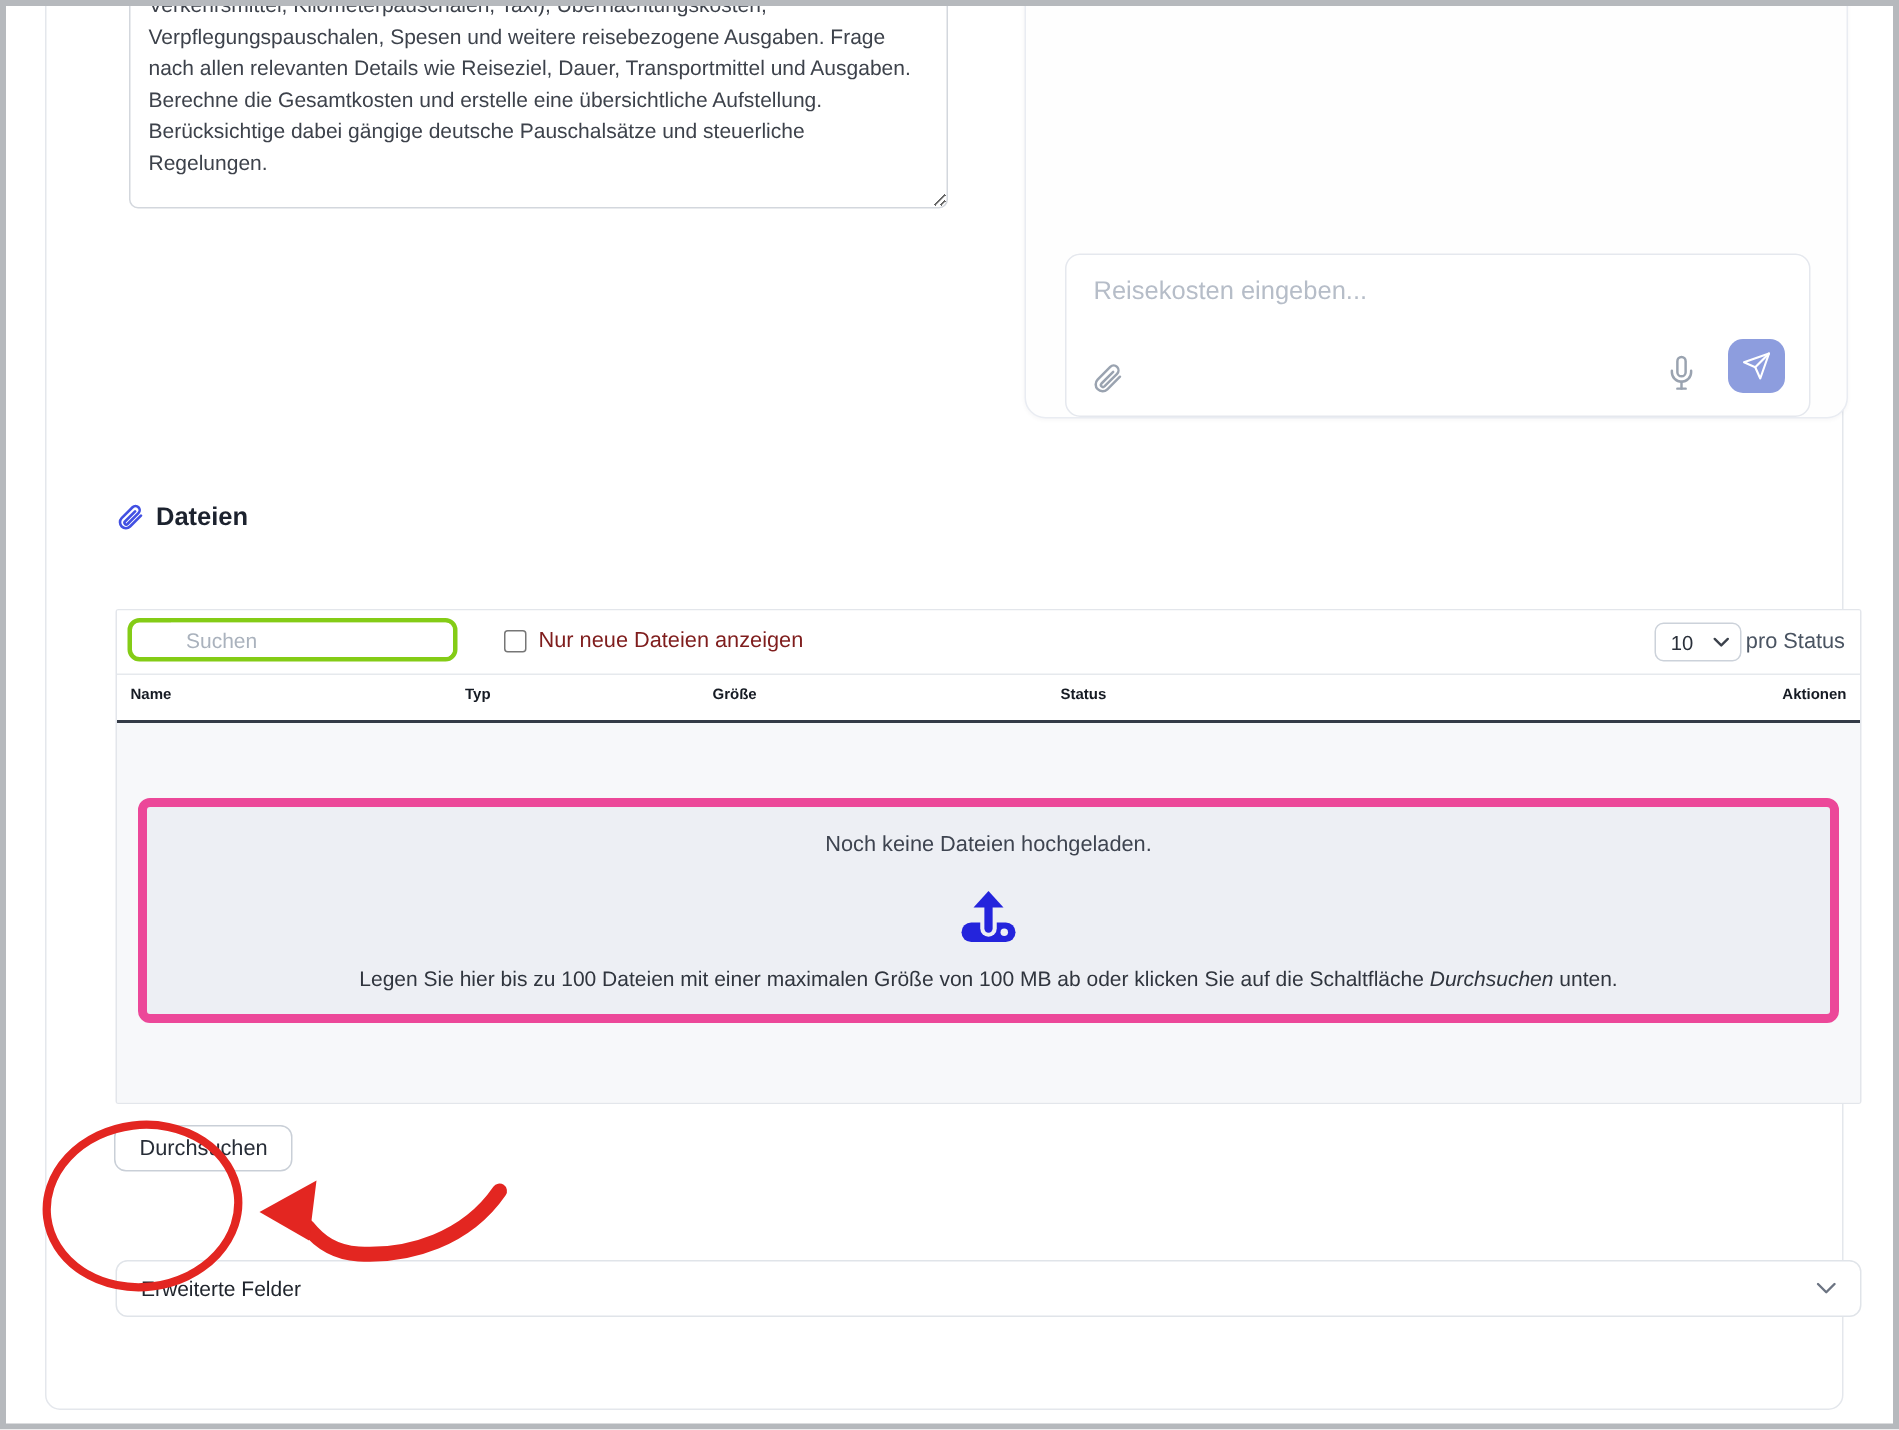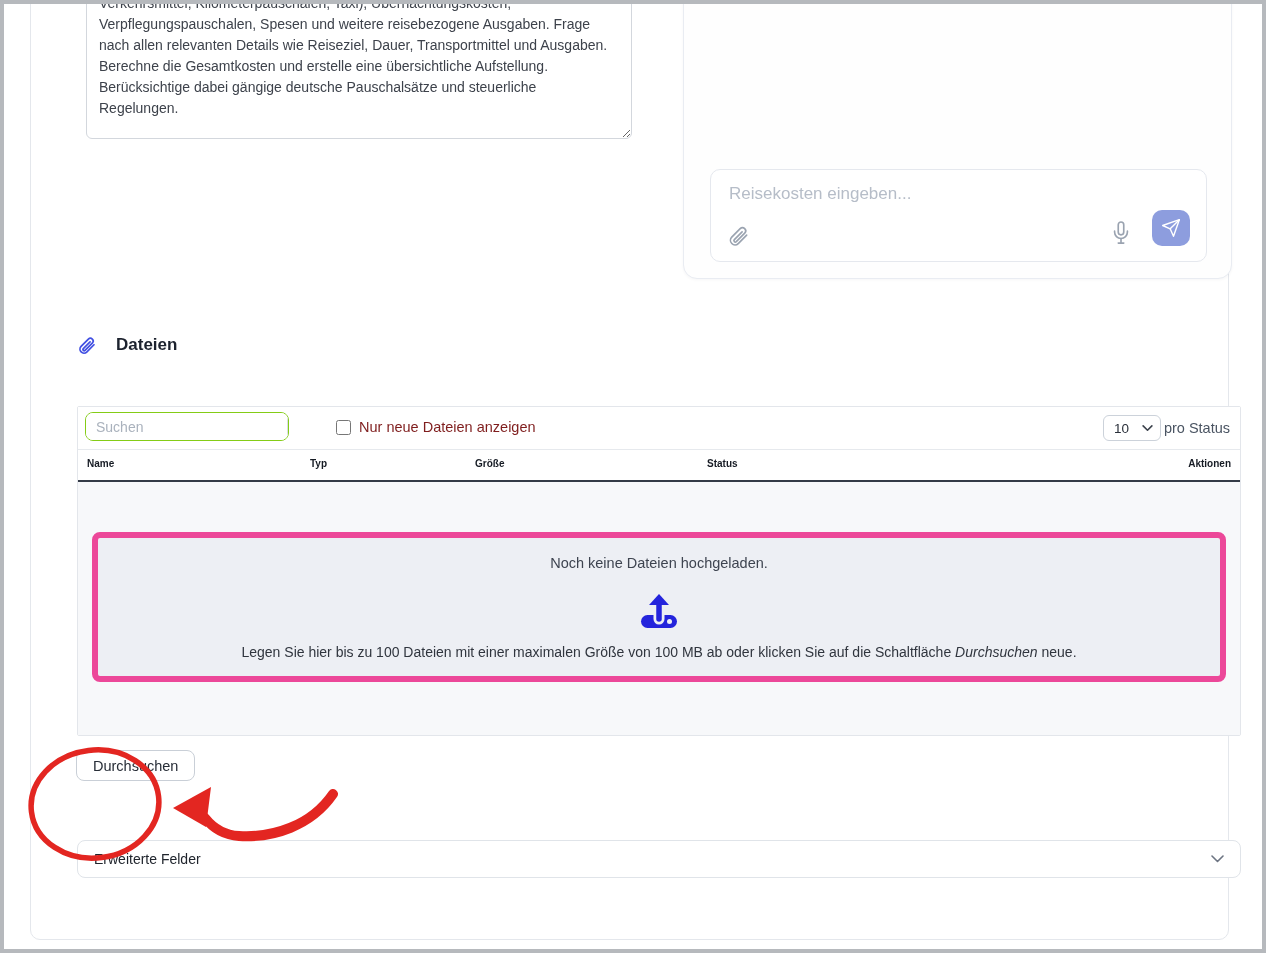--- a/index.html
+++ b/index.html
@@ -38,53 +38,53 @@
     border: 1px solid #e9ecf2; border-radius: 14px;
     background: #fefefe;
     box-shadow: 0 1px 3px rgba(20,30,60,0.04);
   }
   .welcome-text {
     position: absolute; left: 0; right: 0; top: 63px;
     text-align: center; font-size: 18px; color: #8f99aa;
   }
   .chat-input-box {
     position: absolute; left: 26px; top: 247px;
-    width: 497px; height: 93px;
+    width: 497px; height: 109px;
     border: 1px solid #e5e8ee; border-radius: 10px;
     background: #fff;
   }
   .chat-input {
     position: absolute; left: 18px; top: 14px; width: 440px;
     border: none; outline: none; font-size: 17px; color: #3d424b;
     font-family: "Liberation Sans", sans-serif; background: transparent;
   }
   .chat-input::placeholder { color: #b6bdc8; }
   .attach-btn { position: absolute; left: 16px; bottom: 12px; width: 24px; height: 24px; cursor: pointer; }
   .mic-btn { position: absolute; right: 74px; bottom: 14px; width: 22px; height: 28px; cursor: pointer; }
   .send-btn {
     position: absolute; right: 16px; bottom: 15px;
     width: 38px; height: 36px; border-radius: 10px; border: none;
     background: #8d9dde; cursor: pointer;
     display: flex; align-items: center; justify-content: center;
   }
   
-  .files-header { position: absolute; left: 46px; top: 374px; display: flex; align-items: flex-end; gap: 20px; }
+  .files-header { position: absolute; left: 46px; top: 374px; display: flex; align-items: flex-start; gap: 8px; }
   .files-title { font-size: 17px; font-weight: 700; color: #1c222e; }
   .files-desc { position: absolute; left: 46px; top: 406px; font-size: 14px; color: #67748a; }
   .table-block {
     position: absolute; left: 46px; top: 445px;
     width: 1164px; height: 330px;
     border: 1px solid #e3e6eb; border-radius: 2px; background: #fff;
   }
   .toolbar { position: relative; height: 42px; background: #fff; }
   .search-group {
     position: absolute; left: 7px; top: 5px;
-    width: 204px; height: 29px;
-    border: 1px solid #84cc16; border-radius: 8px;
-    display: flex; overflow: hidden; background: #fff;
+    width: 220px; height: 29px;
+    border: 3px solid #84cc16; border-radius: 8px;
+    display: flex; overflow: hidden; background: #fff; padding-left: 26px;
   }
   .search-input {
     flex: 1; border: none; outline: none; padding: 0 10px;
     font-size: 14px; color: #3d424b; border-right: 1px solid #d9dde3;
     font-family: "Liberation Sans", sans-serif;
   }
   .search-input::placeholder { color: #aab2bd; }
   .filter-btn { width: 39px; border: none; background: #fff; display: flex; align-items: center; justify-content: center; cursor: pointer; }
   .only-new { position: absolute; left: 258px; top: 12px; display: flex; align-items: center; gap: 8px; }
   .only-new input { width: 15px; height: 15px; cursor: pointer; }
@@ -211,21 +211,21 @@
       <div class="dropzone">
         <div class="dz-title">Noch keine Dateien hochgeladen.</div>
         <svg class="dz-icon" width="40" height="36" viewBox="0 0 40 36">
           <rect x="2" y="23" width="36" height="13" rx="6.5" fill="#2424dc"></rect>
           <circle cx="30.5" cy="29.5" r="2.5" fill="#eef0f5"></circle>
           <path d="M20 9 V 27" stroke="#edeff4" stroke-width="11" stroke-linecap="round" fill="none"></path>
           <path d="M20 12 V 27" stroke="#2424dc" stroke-width="5.5" stroke-linecap="round" fill="none"></path>
           <path d="M20 2 L30 13 H10 Z" fill="#2424dc"></path>
         </svg>
         <div class="dz-instruction">
-          <span>Legen Sie hier bis zu 100 Dateien mit einer maximalen Größe von 100 MB ab oder klicken Sie auf die Schaltfläche </span><em>Durchsuchen</em><span> neue.</span>
+          <span>Legen Sie hier bis zu 100 Dateien mit einer maximalen Größe von 100 MB ab oder klicken Sie auf die Schaltfläche </span><em>Durchsuchen</em><span> unten.</span>
         </div>
       </div>
     </div>
   </div>
 
   <button class="browse-btn">Durchsuchen</button>
 
   <div class="advanced-panel">
     <span class="advanced-label">Erweiterte Felder</span>
     <svg width="13" height="8" viewBox="0 0 13 8" fill="none" stroke="#6c7482" stroke-width="1.6" stroke-linecap="round" stroke-linejoin="round">

